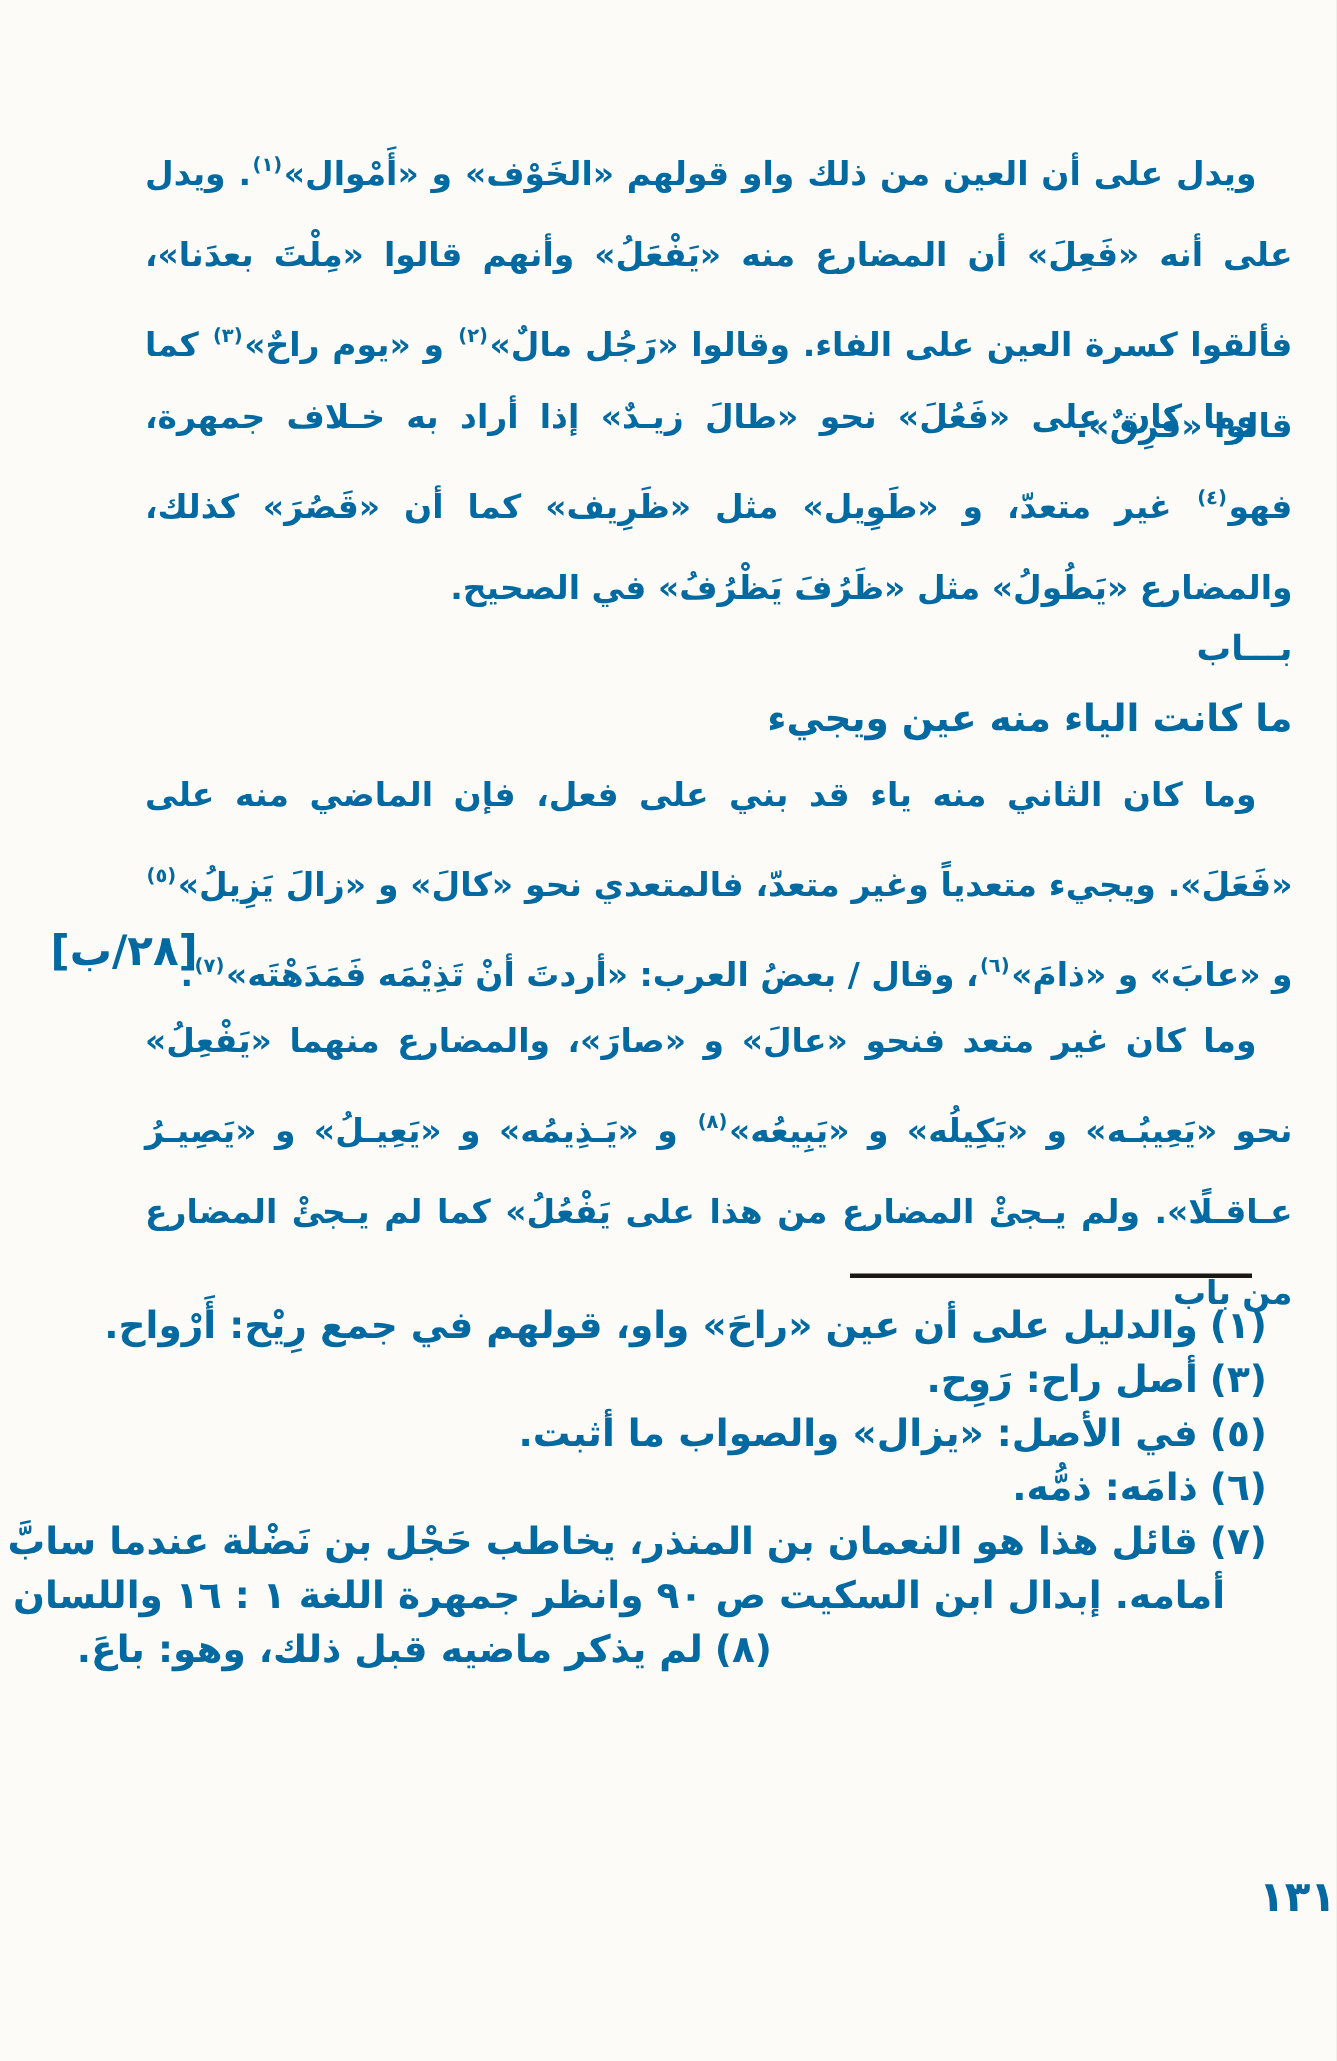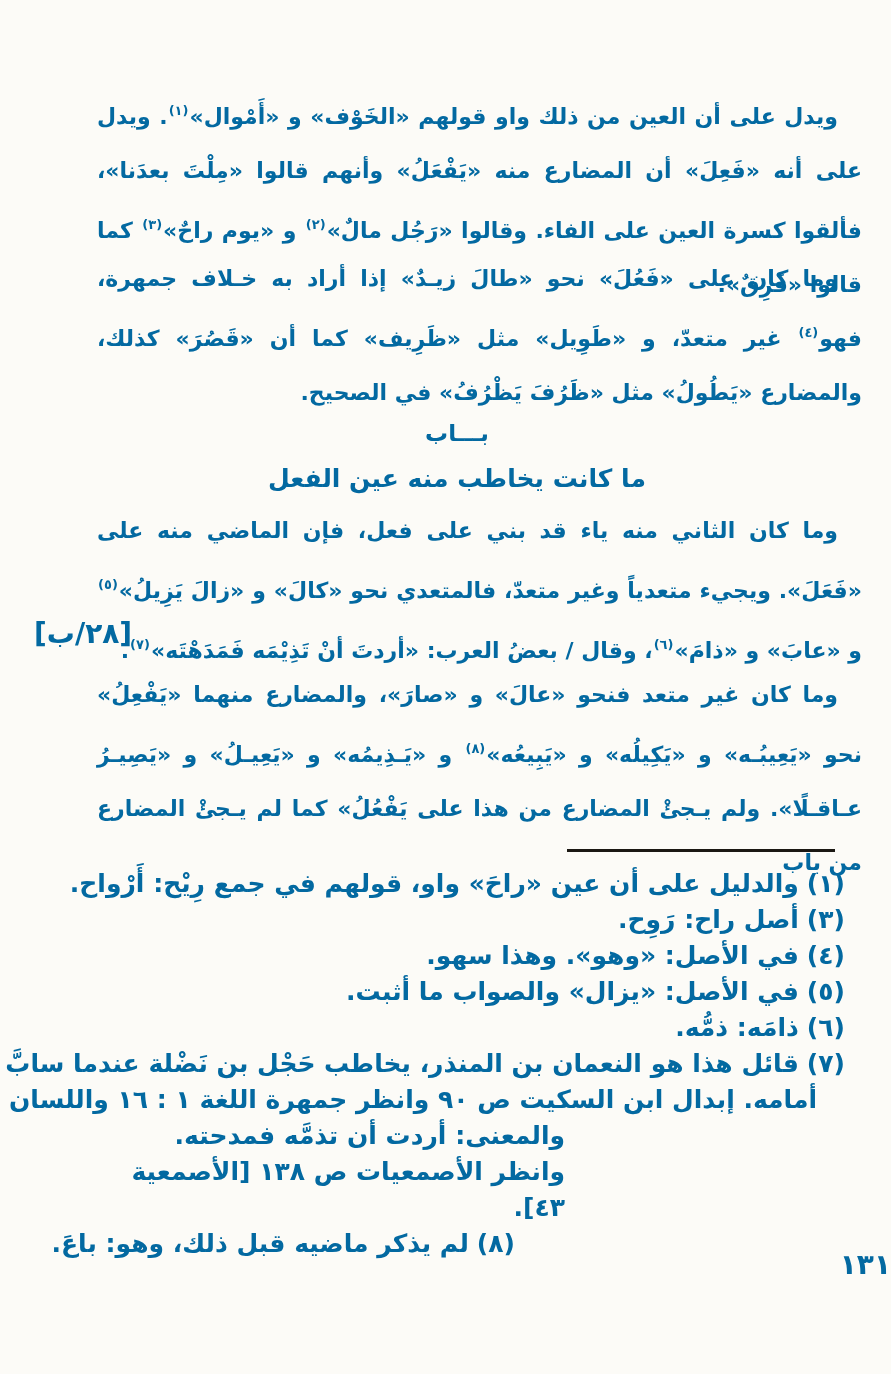--- a/index.html
+++ b/index.html
@@ -36,21 +36,20 @@
     font-size: 13px;
     vertical-align: 9px;
     font-weight: 700;
     margin: 0 1px;
   }
   .heading {
     position: absolute;
     top: 410px;
     left: 52px;
     right: 29px;
-    text-align: center;
     font-weight: 700;
   }
   .heading .h1 { font-size: 23px; line-height: 46px; }
   .heading .h2 { font-size: 25px; line-height: 46px; }
   .margin-note {
     position: absolute;
     left: 34px;
     top: 617px;
     font-size: 28px;
     font-weight: 600;
@@ -94,21 +93,21 @@
   <div class="para" id="p1">
     <span>ويدل على أن العين من ذلك واو قولهم «الخَوْف» و «أَمْوال»</span><span class="ref">(١)</span><span>. ويدل على أنه «فَعِلَ» أن المضارع منه «يَفْعَلُ» وأنهم قالوا «مِلْتَ بعدَنا»، فألقوا كسرة العين على الفاء. وقالوا «رَجُل مالٌ»</span><span class="ref">(٢)</span><span> و «يوم راحٌ»</span><span class="ref">(٣)</span><span> كما قالوا «فَرِقٌ».</span>
   </div>
 
   <div class="para" id="p2">
     <span>وما كان على «فَعُلَ» نحو «طالَ زيـدٌ» إذا أراد به خـلاف جمهرة، فهو</span><span class="ref">(٤)</span><span> غير متعدّ، و «طَوِيل» مثل «ظَرِيف» كما أن «قَصُرَ» كذلك، والمضارع «يَطُولُ» مثل «ظَرُفَ يَظْرُفُ» في الصحيح.</span>
   </div>
 
   <div class="heading">
     <div class="h1">بـــاب</div>
-    <div class="h2">ما كانت يخاطب منه عين الفعل</div>
+    <div class="h2">ما كانت الياء منه عين ويجيء</div>
   </div>
 
   <div class="para" id="p3">
     <span>وما كان الثاني منه ياء قد بني على فعل، فإن الماضي منه على «فَعَلَ». ويجيء متعدياً وغير متعدّ، فالمتعدي نحو «كالَ» و «زالَ يَزِيلُ»</span><span class="ref">(٥)</span><span> و «عابَ» و «ذامَ»</span><span class="ref">(٦)</span><span>، وقال / بعضُ العرب: «أردتَ أنْ تَذِيْمَه فَمَدَهْتَه»</span><span class="ref">(٧)</span><span>.</span>
   </div>
 
   <div class="margin-note">[٢٨/ب]</div>
 
   <div class="para" id="p4">
     <span>وما كان غير متعد فنحو «عالَ» و «صارَ»، والمضارع منهما «يَفْعِلُ» نحو «يَعِيبُـه» و «يَكِيلُه» و «يَبِيعُه»</span><span class="ref">(٨)</span><span> و «يَـذِيمُه» و «يَعِيـلُ» و «يَصِيـرُ عـاقـلًا». ولم يـجئْ المضارع من هذا على يَفْعُلُ» كما لم يـجئْ المضارع من باب</span>
@@ -117,37 +116,31 @@
   <div class="separator"></div>
 
   <div class="footnotes">
     <div class="fn">
       <span class="fnm">(١)</span><span>والدليل على أن عين «راحَ» واو، قولهم في جمع رِيْح: أَرْواح.</span>
     </div>
     <div class="fn">
       <span class="fnm">(٣)</span><span>أصل راح: رَوِح.</span>
     </div>
     <div class="fn">
-      <span class="fnm">(٤)</span><span>في الأصل: «وهو». وهذا سهو.</span>
-    </div>
-    <div class="fn">
       <span class="fnm">(٥)</span><span>في الأصل: «يزال» والصواب ما أثبت.</span>
     </div>
     <div class="fn">
       <span class="fnm">(٦)</span><span>ذامَه: ذمُّه.</span>
     </div>
     <div class="fn">
       <span class="fnm">(٧)</span><span>قائل هذا هو النعمان بن المنذر، يخاطب حَجْل بن نَضْلة عندما سابَّ معاويةَ بن شَكْل</span>
     </div>
     <div class="fn cont-1">
       <span>أمامه. إبدال ابن السكيت ص ٩٠ وانظر جمهرة اللغة ١ : ١٦ واللسان (قرا) ٢٠ : ٣٩.</span>
     </div>
-    <div class="fn cont-2">
-      <span>والمعنى: أردت أن تذمَّه فمدحته. وانظر الأصمعيات ص ١٣٨ [الأصمعية ٤٣].</span>
-    </div>
     <div class="fn indent-8">
       <span class="fnm">(٨)</span><span>لم يذكر ماضيه قبل ذلك، وهو: باعَ.</span>
     </div>
   </div>
 
   <div class="pagenum">١٣١</div>
 
 </div>
 
 </body></html>

